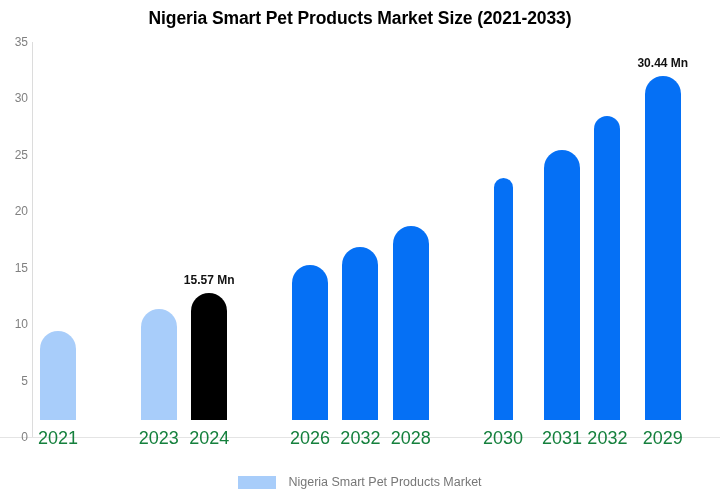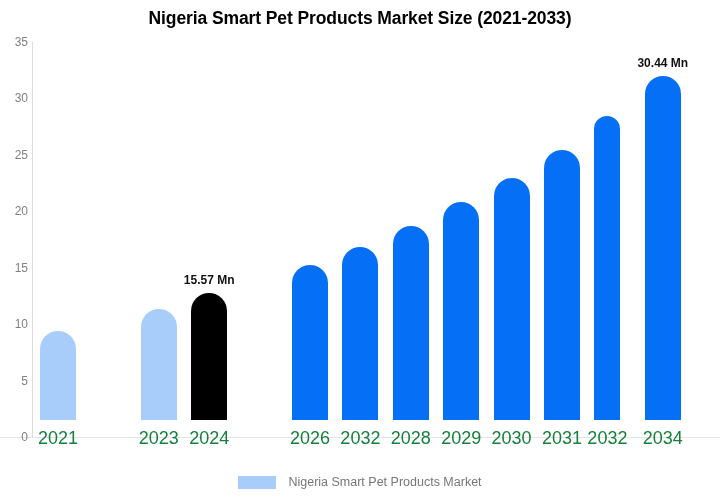--- a/index.html
+++ b/index.html
@@ -174,40 +174,36 @@
         <div class="x-tick">2026</div>
       </div>
       <div class="bar-group" style="left: 342.4px; width: 36px; height: 172.671px;">
         <div class="bar" style="height: 100%; background: rgb(5, 112, 245);"></div>
         <div class="x-tick">2032</div>
       </div>
       <div class="bar-group" style="left: 392.8px; width: 36px; height: 193.55px;">
         <div class="bar" style="height: 100%; background: rgb(5, 112, 245);"></div>
         <div class="x-tick">2028</div>
       </div>
-      <div class="bar-group" style="left: 443.2px; width: 36px; height: 217.814px;">
-        <div class="bar" style="height: 100%; background: rgb(5, 112, 245);"></div>
+      <div class="bar-group" style="left: 493.6px; width: 19px; height: 242.079px;">
+        <div class="bar" style="height: 100%; background: rgb(5, 112, 245);"></div>
+        <div class="x-tick">2030</div>
+      </div>
+      <div class="bar-group" style="left: 544px; width: 36px; height: 270.293px;">
+        <div class="bar" style="height: 100%; background: rgb(5, 112, 245);"></div>
+        <div class="x-tick">2031</div>
+      </div>
+      <div class="bar-group" style="left: 594.4px; width: 26px; height: 304.15px;">
+        <div class="bar" style="height: 100%; background: rgb(5, 112, 245);"></div>
+        <div class="x-tick">2032</div>
+      </div>
+      <div class="bar-group" style="left: 644.8px; width: 36px; height: 343.537px;">
+        <div class="bar" style="height: 100%; background: rgb(5, 112, 245);"></div>
+        <div class="bar-value-label">30.44 Mn</div>
         <div class="x-tick">2029</div>
-      </div>
-      <div class="bar-group" style="left: 493.6px; width: 36px; height: 242.079px;">
-        <div class="bar" style="height: 100%; background: rgb(5, 112, 245);"></div>
-        <div class="x-tick">2030</div>
-      </div>
-      <div class="bar-group" style="left: 544px; width: 36px; height: 270.293px;">
-        <div class="bar" style="height: 100%; background: rgb(5, 112, 245);"></div>
-        <div class="x-tick">2031</div>
-      </div>
-      <div class="bar-group" style="left: 594.4px; width: 26px; height: 304.15px;">
-        <div class="bar" style="height: 100%; background: rgb(5, 112, 245);"></div>
-        <div class="x-tick">2032</div>
-      </div>
-      <div class="bar-group" style="left: 644.8px; width: 36px; height: 343.537px;">
-        <div class="bar" style="height: 100%; background: rgb(5, 112, 245);"></div>
-        <div class="bar-value-label">30.44 Mn</div>
-        <div class="x-tick">2034</div>
       </div>
     </div>
 
   <div id="legend">
     <span id="legend-swatch" style="background: rgb(168, 205, 250);"></span>
     <span id="legend-label">Nigeria Smart Pet Products Market</span>
   </div>
 
 </div>
 

